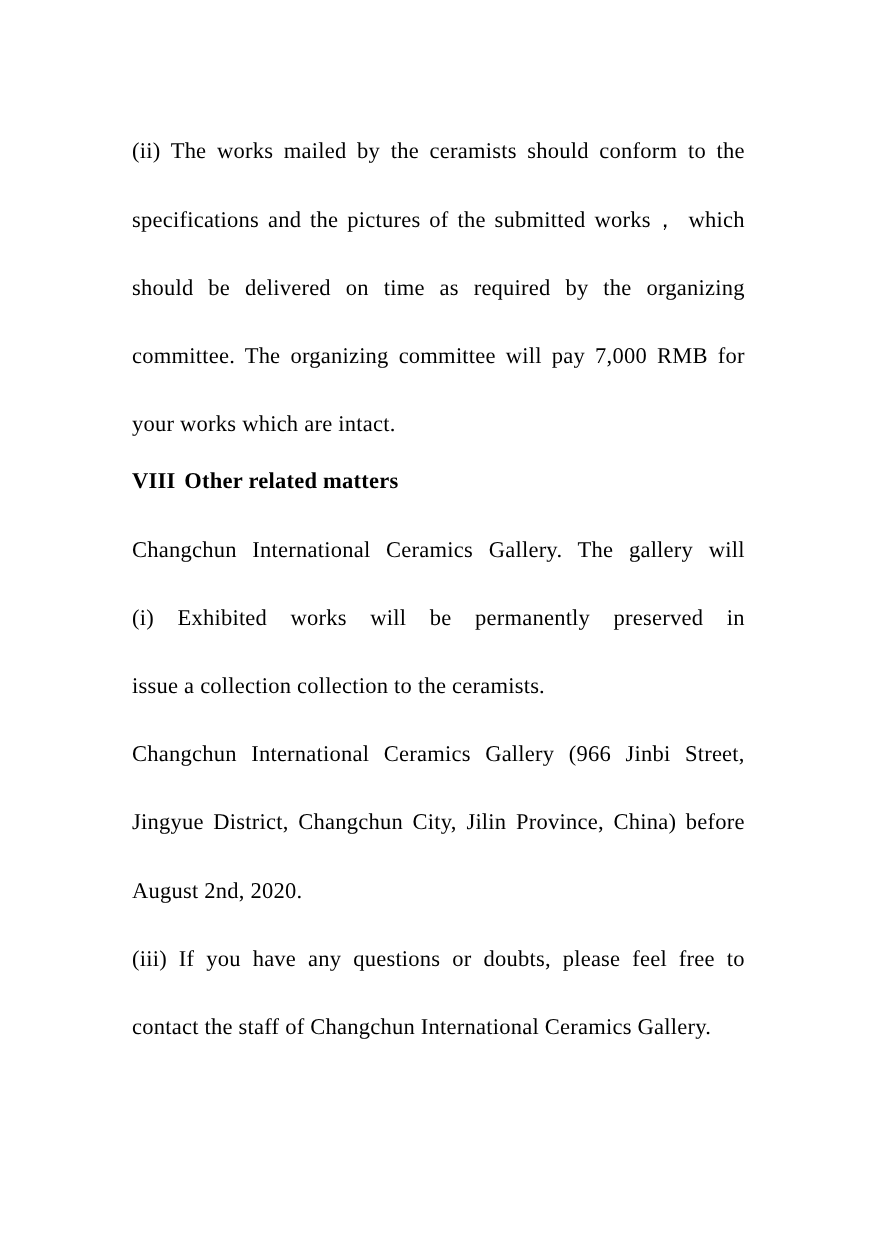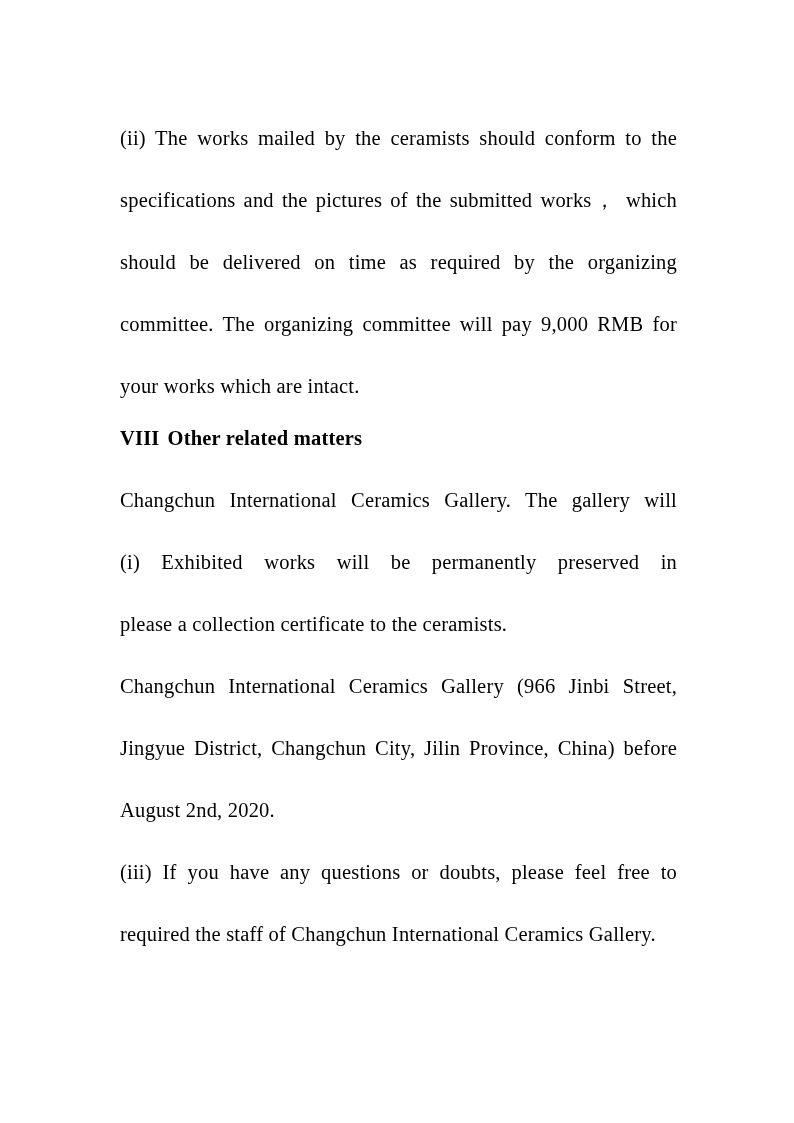--- a/index.html
+++ b/index.html
@@ -48,40 +48,40 @@
 </head>
 <body>
 
 <div class="page">
   <div class="content">
 
     <div class="para">
       <div class="line j">(ii) The works mailed by the ceramists should conform to the</div>
       <div class="line j">specifications and the pictures of the submitted works， which</div>
       <div class="line j">should be delivered on time as required by the organizing</div>
-      <div class="line j">committee. The organizing committee will pay 9,000 RMB for</div>
+      <div class="line j">committee. The organizing committee will pay 7,000 RMB for</div>
       <div class="line">your works which are intact.</div>
     </div>
 
     <div class="heading">
       <span class="num">VIII</span><span class="ttl">Other related matters</span>
     </div>
 
     <div class="para">
       <div class="line j">Changchun International Ceramics Gallery. The gallery will</div>
       <div class="line j">(i) Exhibited works will be permanently preserved in</div>
-      <div class="line">please a collection certificate to the ceramists.</div>
+      <div class="line">issue a collection collection to the ceramists.</div>
     </div>
 
     <div class="para">
       <div class="line j">Changchun International Ceramics Gallery (966 Jinbi Street,</div>
       <div class="line j">Jingyue District, Changchun City, Jilin Province, China) before</div>
       <div class="line">August 2nd, 2020.</div>
     </div>
 
     <div class="para">
       <div class="line j">(iii) If you have any questions or doubts, please feel free to</div>
-      <div class="line">required the staff of Changchun International Ceramics Gallery.</div>
+      <div class="line">contact the staff of Changchun International Ceramics Gallery.</div>
     </div>
 
 
   </div>
 </div>
 
 </body></html>

